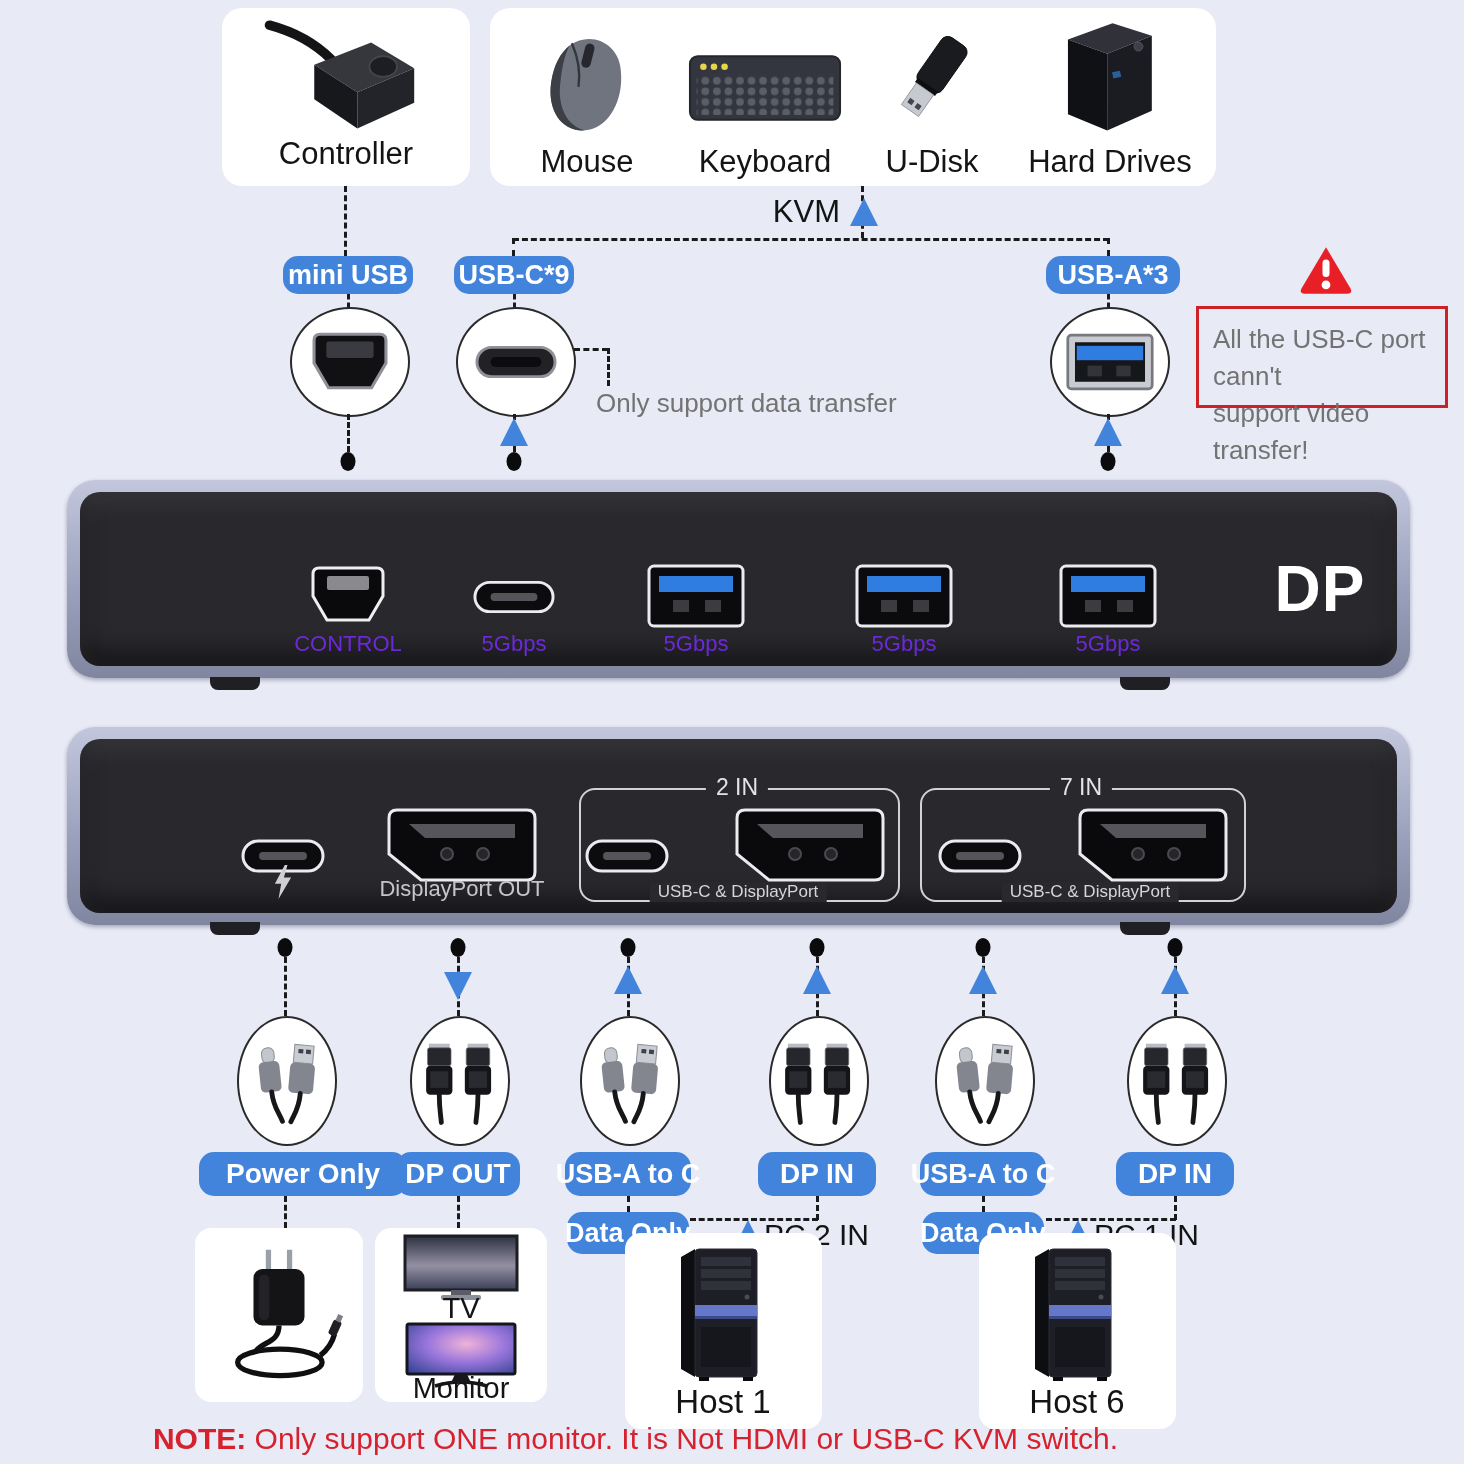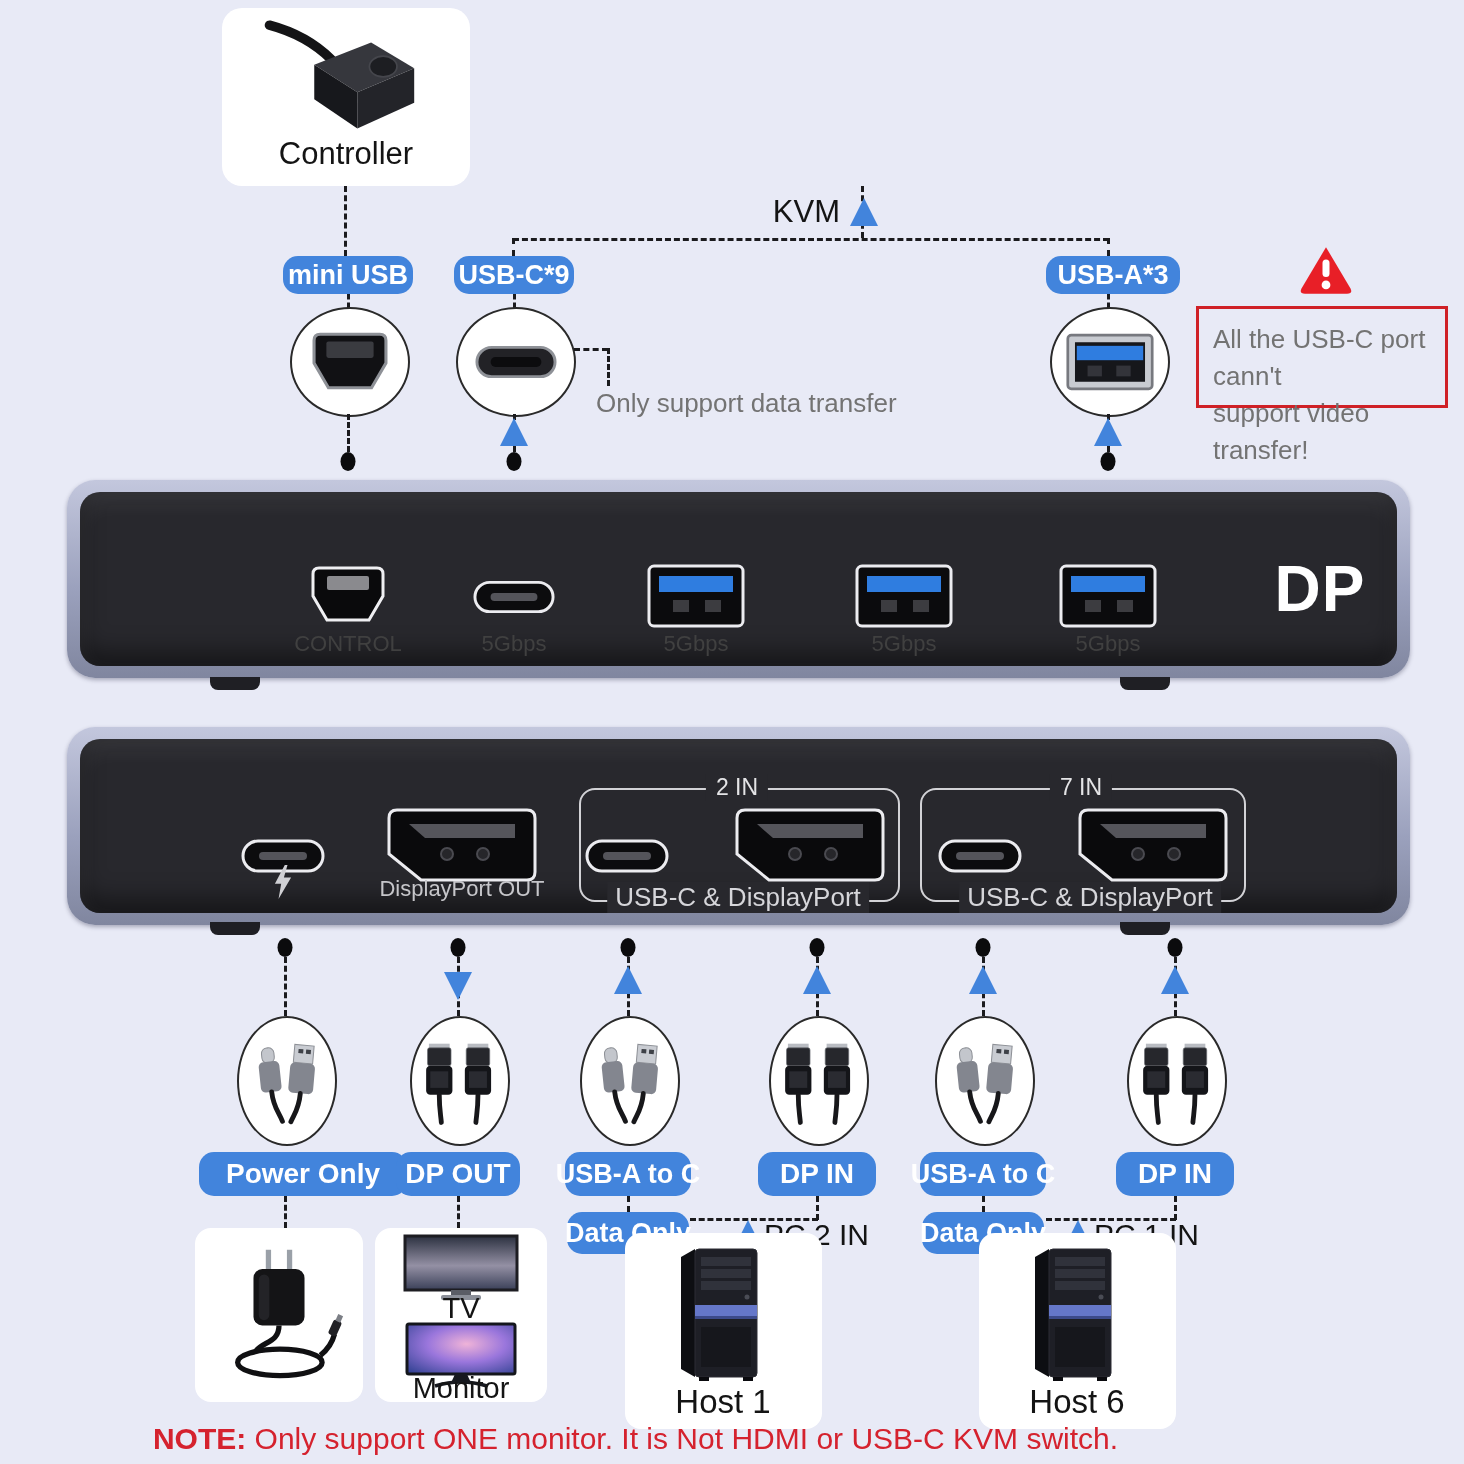--- a/index.html
+++ b/index.html
@@ -17,27 +17,27 @@
   .pill{position:absolute;background:#4284dc;color:#fff;font-weight:bold;font-size:27px;border-radius:15px;
         display:flex;align-items:center;justify-content:center;white-space:nowrap;}
   .pcirc{position:absolute;background:#fff;border:2px solid #2a2a2a;border-radius:50%;
          display:flex;align-items:center;justify-content:center;}
   .panel-frame{position:absolute;left:67px;width:1343px;height:198px;border-radius:28px;
                background:linear-gradient(180deg,#c3c7dd 0%,#9ba1bd 55%,#80869f 100%);
                box-shadow:0 2px 4px rgba(40,40,70,.35);}
   .panel-face{position:absolute;left:80px;width:1317px;height:174px;border-radius:20px;background:#28282d;
               box-shadow:inset 0 10px 22px rgba(255,255,255,.07), inset 0 -14px 24px rgba(0,0,0,.45);}
   .foot{position:absolute;width:50px;height:13px;background:#1f1f24;border-radius:0 0 8px 8px;}
-  .portlabel{position:absolute;transform:translateX(-50%);color:#404040;font-size:22px;white-space:nowrap;}
+  .portlabel{position:absolute;transform:translateX(-50%);color:#6d28d9;font-size:22px;white-space:nowrap;}
   .psvg{position:absolute;}
   .gbox{position:absolute;border:2.5px solid #d2d2d6;border-radius:16px;height:110px;top:788px;}
   .gtitle{position:absolute;transform:translateX(-50%);top:774px;background:#28282d;color:#e4e4e6;
           font-size:23px;padding:0 10px;white-space:nowrap;}
   .glabel{position:absolute;transform:translateX(-50%);top:882px;background:#28282d;color:#d6d6da;
-          font-size:26px;padding:0 8px;white-space:nowrap;}
+          font-size:17px;padding:0 8px;white-space:nowrap;}
   .redtxt{color:#737373;}
   .warnbox{position:absolute;left:1196px;top:306px;width:252px;height:102px;border:3px solid #cf2026;
            font-size:26px;line-height:1.42;padding:12px 8px 0 14px;box-sizing:border-box;}
   .pcin{position:absolute;font-size:30px;color:#141414;white-space:nowrap;}
   .hostlabel{position:absolute;transform:translateX(-50%);font-size:33px;color:#141414;white-space:nowrap;}
   .smalllabel{position:absolute;transform:translateX(-50%);font-size:29px;color:#141414;white-space:nowrap;}
   #note{position:absolute;left:0;top:1422px;width:1271px;text-align:center;font-size:30px;color:#d5222e;}
   #note b{font-weight:bold;}
   #dp-logo{position:absolute;left:1320px;top:552px;transform:translateX(-50%);color:#fff;
            font-size:64px;font-weight:800;letter-spacing:1px;}
@@ -228,20 +228,38 @@
 
 <div id="canvas">
 
   <div class="card" style="left:222px;top:8px;width:248px;height:178px">
     <svg class="psvg" style="left:30px;top:12px;width:190px;height:112px">
         <use href="#sym-controller"></use>
       </svg>
     <div class="devlabel" style="left:124px;top:128px">Controller</div>
   </div>
 
+  <div class="card" style="left:490px;top:8px;width:726px;height:178px">
+    <svg class="psvg" style="left:47px;top:24px;width:100px;height:104px">
+        <use href="#sym-mouse"></use>
+      </svg>
+    <svg class="psvg" style="left:198px;top:44px;width:154px;height:72px">
+        <use href="#sym-keyboard"></use>
+      </svg>
+    <svg class="psvg" style="left:394px;top:18px;width:96px;height:106px">
+        <use href="#sym-udisk"></use>
+      </svg>
+    <svg class="psvg" style="left:558px;top:10px;width:122px;height:116px">
+        <use href="#sym-hdd"></use>
+      </svg>
+    <div class="devlabel" style="left:97px;top:136px">Mouse</div>
+    <div class="devlabel" style="left:275px;top:136px">Keyboard</div>
+    <div class="devlabel" style="left:442px;top:136px">U-Disk</div>
+    <div class="devlabel" style="left:620px;top:136px">Hard Drives</div>
+  </div>
 
   <div class="vd" style="left:344px;top:186px;height:70px"></div>
   <div class="vd" style="left:861px;top:186px;height:52px"></div>
   <div id="kvm-label">KVM</div>
   <div class="au" style="left:864px;top:198px"></div>
   <div class="hd" style="left:513px;top:238px;width:596px"></div>
   <div class="vd" style="left:512px;top:238px;height:18px"></div>
   <div class="vd" style="left:1107px;top:238px;height:18px"></div>
 
   <div class="pill" style="left:283px;top:256px;width:130px;height:38px">mini USB</div>

